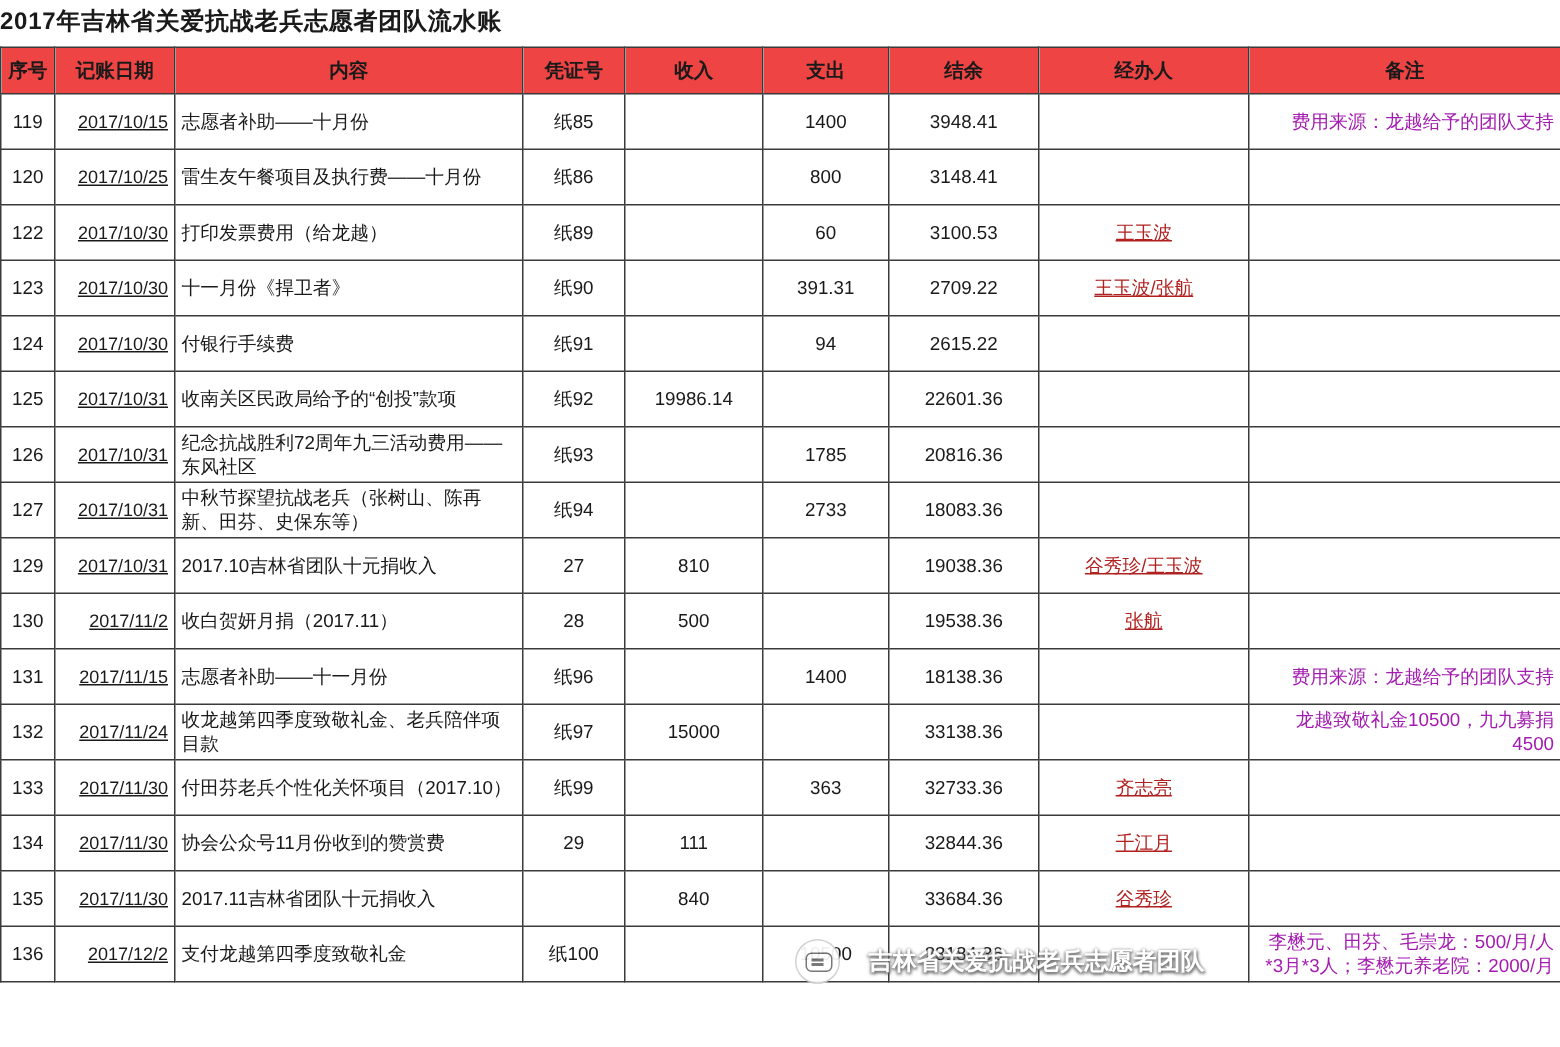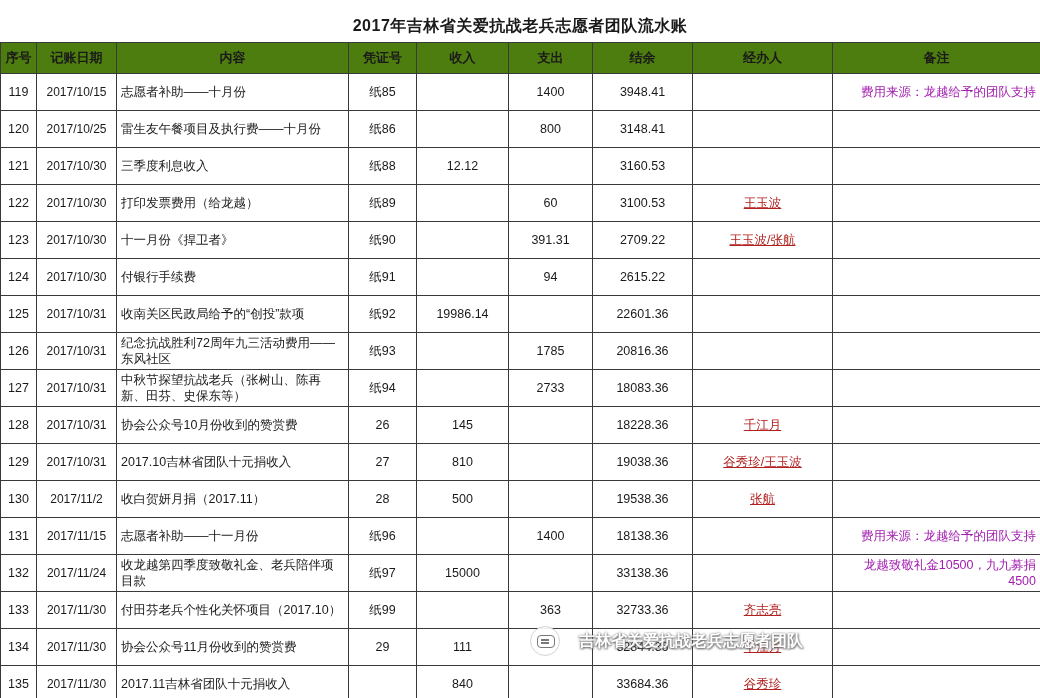--- a/index.html
+++ b/index.html
@@ -13,61 +13,60 @@
     font-family: "Liberation Sans", "DejaVu Sans", sans-serif;
     color: #1a1a1a;
     overflow: hidden;
     position: relative;
   }
   .sheet {
     width: 1040px;
     position: relative;
   }
   .title {
-    text-align: center;
     font-size: 16px;
     font-weight: bold;
     letter-spacing: 0.5px;
-    padding: 16px 0 6px 0;
+    padding: 5px 0 6px 0;
     line-height: 20px;
   }
   table.ledger {
     border-collapse: collapse;
     table-layout: fixed;
     width: 1040px;
     font-size: 12.5px;
   }
   table.ledger th,
   table.ledger td {
     border: 1px solid #3a3a3a;
     padding: 2px 4px;
     vertical-align: middle;
     line-height: 16px;
     overflow: hidden;
   }
   table.ledger thead th {
-    background: #4d7c0f;
+    background: #ef4444;
     text-align: center;
     font-weight: bold;
     font-size: 13px;
     height: 26px;
   }
   
   col.c-seq    { width: 36px; }
   col.c-date   { width: 80px; }
   col.c-desc   { width: 232px; }
   col.c-voucher{ width: 68px; }
   col.c-in     { width: 92px; }
   col.c-out    { width: 84px; }
   col.c-bal    { width: 100px; }
   col.c-oper   { width: 140px; }
   col.c-remark { width: 208px; }
 
   td.seq      { text-align: center; }
-  td.date     { text-align: center; font-size: 12px; }
+  td.date     { text-align: right; font-size: 12px; text-decoration: underline; }
   td.desc     { text-align: left; padding-left: 6px; }
   td.voucher  { text-align: center; }
   td.num      { text-align: center; }
   td.oper     { text-align: center; color: #b0211f; text-decoration: underline; }
   td.remark   { text-align: right; padding-left: 6px; color: #a21caf; }
 
   tr.row { height: 37px; }
 
   .wm {
     position: absolute;
@@ -169,31 +168,20 @@
           <td class="date">2017/10/25</td>
           <td class="desc">雷生友午餐项目及执行费——十月份</td>
           <td class="voucher">纸86</td>
           <td class="num"></td>
           <td class="num">800</td>
           <td class="num">3148.41</td>
           <td class="oper"></td>
           <td class="remark"></td>
         </tr>
         <tr class="row">
-          <td class="seq">121</td>
-          <td class="date">2017/10/30</td>
-          <td class="desc">三季度利息收入</td>
-          <td class="voucher">纸88</td>
-          <td class="num">12.12</td>
-          <td class="num"></td>
-          <td class="num">3160.53</td>
-          <td class="oper"></td>
-          <td class="remark"></td>
-        </tr>
-        <tr class="row">
           <td class="seq">122</td>
           <td class="date">2017/10/30</td>
           <td class="desc">打印发票费用（给龙越）</td>
           <td class="voucher">纸89</td>
           <td class="num"></td>
           <td class="num">60</td>
           <td class="num">3100.53</td>
           <td class="oper">王玉波</td>
           <td class="remark"></td>
         </tr>
@@ -246,31 +234,20 @@
           <td class="date">2017/10/31</td>
           <td class="desc">中秋节探望抗战老兵（张树山、陈再新、田芬、史保东等）</td>
           <td class="voucher">纸94</td>
           <td class="num"></td>
           <td class="num">2733</td>
           <td class="num">18083.36</td>
           <td class="oper"></td>
           <td class="remark"></td>
         </tr>
         <tr class="row">
-          <td class="seq">128</td>
-          <td class="date">2017/10/31</td>
-          <td class="desc">协会公众号10月份收到的赞赏费</td>
-          <td class="voucher">26</td>
-          <td class="num">145</td>
-          <td class="num"></td>
-          <td class="num">18228.36</td>
-          <td class="oper">千江月</td>
-          <td class="remark"></td>
-        </tr>
-        <tr class="row">
           <td class="seq">129</td>
           <td class="date">2017/10/31</td>
           <td class="desc">2017.10吉林省团队十元捐收入</td>
           <td class="voucher">27</td>
           <td class="num">810</td>
           <td class="num"></td>
           <td class="num">19038.36</td>
           <td class="oper">谷秀珍/王玉波</td>
           <td class="remark"></td>
         </tr>

